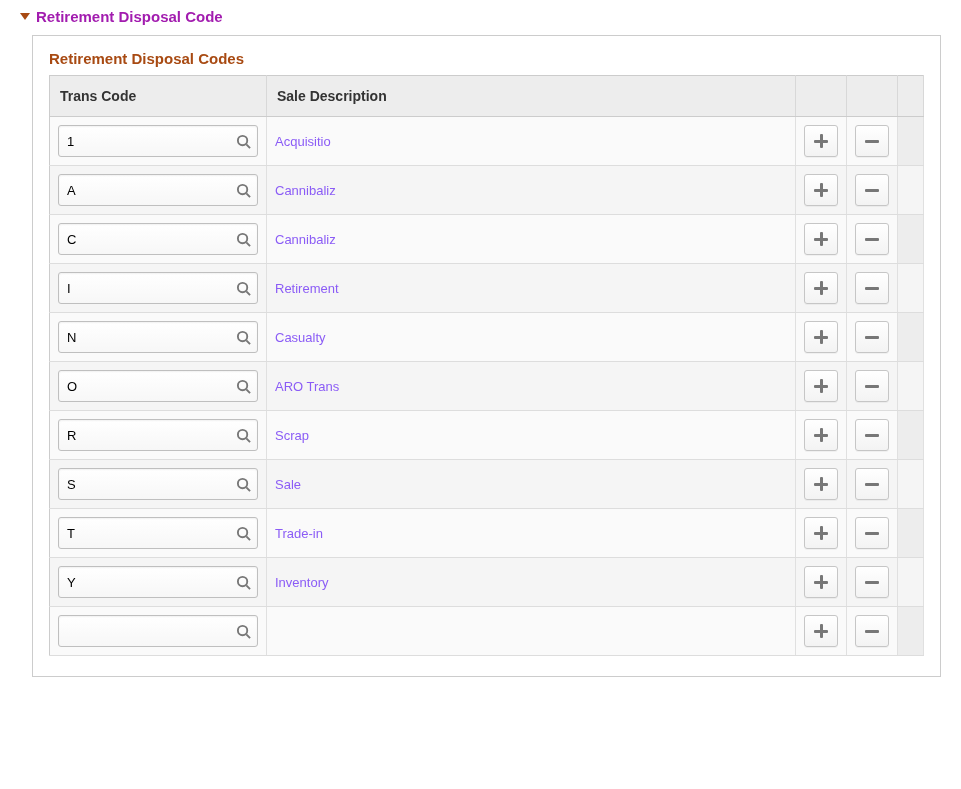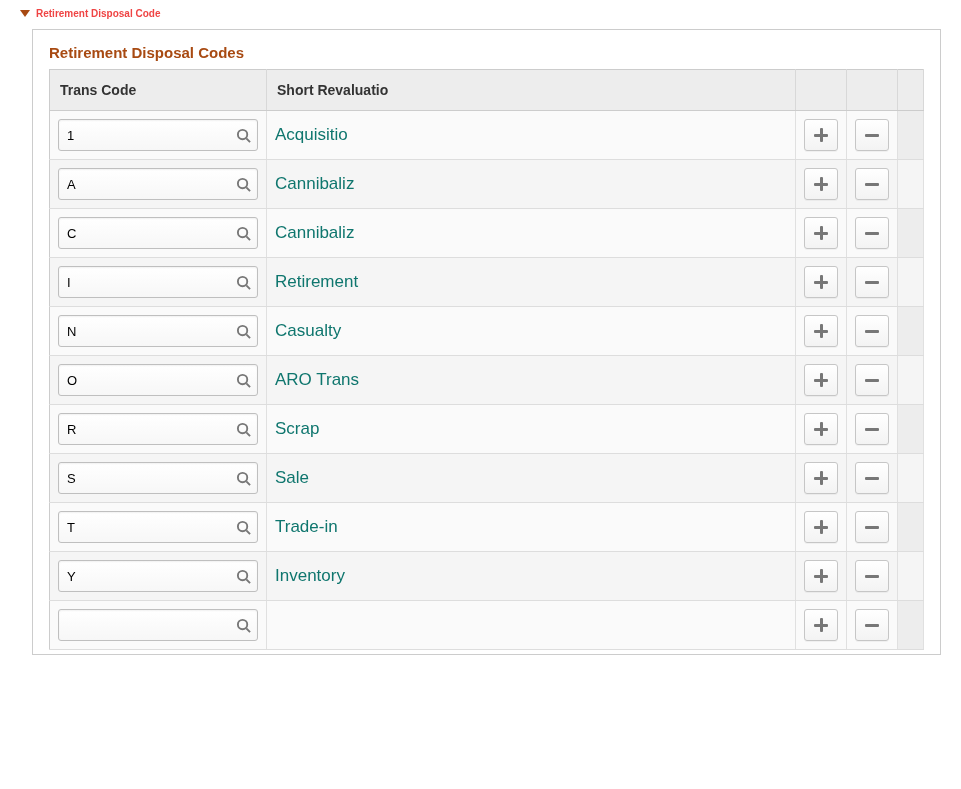--- a/index.html
+++ b/index.html
@@ -17,27 +17,27 @@
       gap: 6px;
       margin-bottom: 10px;
     }
     .caret {
       width: 0; height: 0;
       border-left: 5px solid transparent;
       border-right: 5px solid transparent;
       border-top: 7px solid #a84a12;
     }
     .section-title {
-      color: #ef4444;
+      color: #a21caf;
       font-weight: bold;
-      font-size: 10px;
+      font-size: 15px;
     }
     .panel {
       border: 1px solid #ccc;
-      padding: 14px 16px 4px 16px;
+      padding: 14px 16px 20px 16px;
       margin-top: 4px;
       margin-left: 12px;
     }
     .subtitle {
       color: #a84a12;
       font-weight: bold;
       font-size: 15px;
       margin-bottom: 8px;
     }
     table.grid {
@@ -84,21 +84,21 @@
       box-shadow: inset 0 1px 2px rgba(0,0,0,.06);
     }
     .prompt-btn {
       position: absolute;
       right: 6px; top: 50%; transform: translateY(-50%);
       width: 18px; height: 18px;
       display: flex; align-items: center; justify-content: center;
       cursor: pointer;
       color: #666;
     }
-    .desc-text { font-size: 17px; color: #0f766e; }
+    .desc-text { font-size: 13px; color: #8b5cf6; }
 
     .icon-btn {
       width: 34px; height: 32px;
       border: 1px solid #c6c6c6;
       border-radius: 3px;
       background: linear-gradient(#fff,#f3f3f3);
       display: inline-flex;
       align-items: center; justify-content: center;
       cursor: pointer;
       color: #666;
@@ -123,21 +123,21 @@
   <div class="section-title">Retirement Disposal Code</div>
 </div>
 
 <div class="panel">
   <div class="subtitle">Retirement Disposal Codes</div>
 
   <table class="grid">
     <thead>
       <tr>
         <th class="col-trans">Trans Code</th>
-        <th class="col-desc">Short Revaluatio</th>
+        <th class="col-desc">Sale Description</th>
         <th class="col-btn"></th>
         <th class="col-btn"></th>
         <th class="col-tail"></th>
       </tr>
     </thead>
     <tbody id="tbody">
   <tr>
     <td class="col-trans">
       <div class="prompt-wrap">
         <input class="prompt-input" type="text" value="1" style="">

